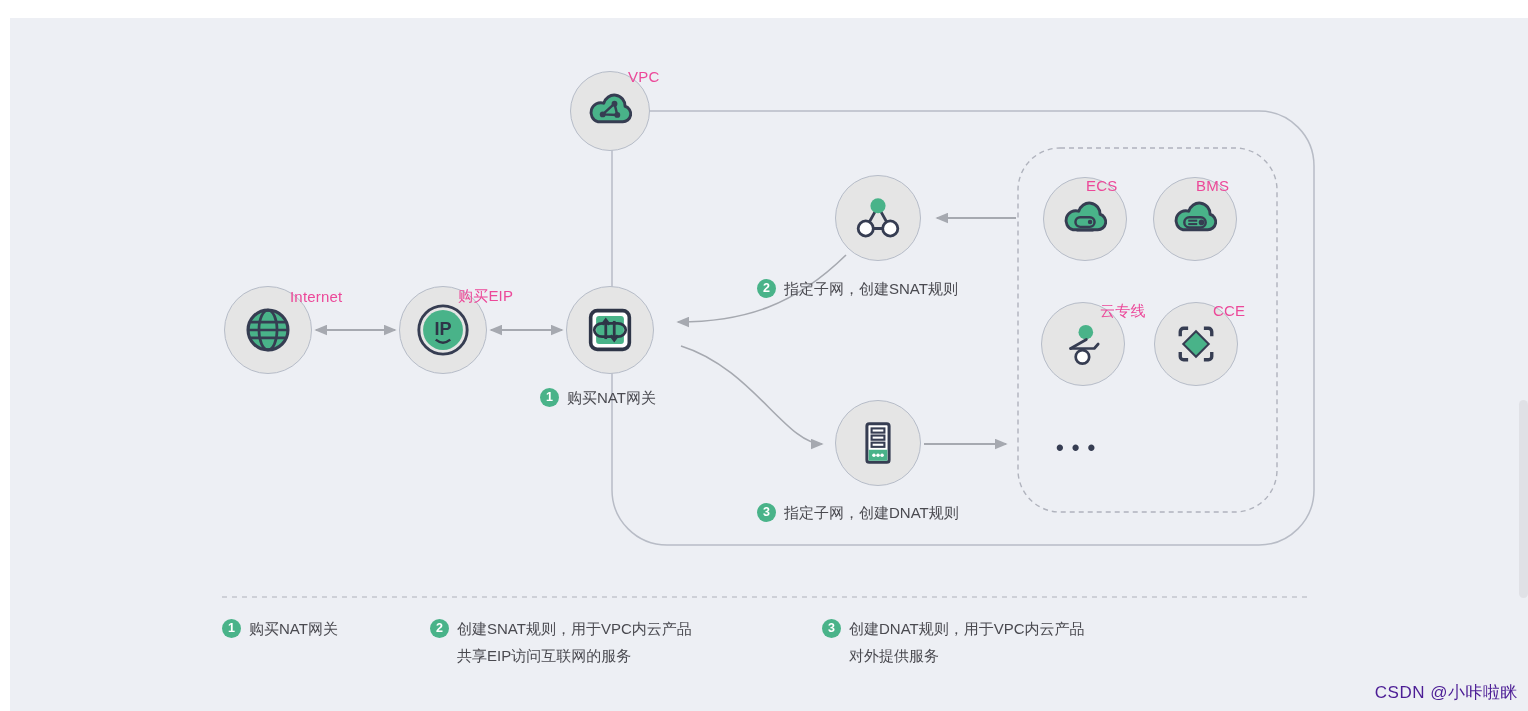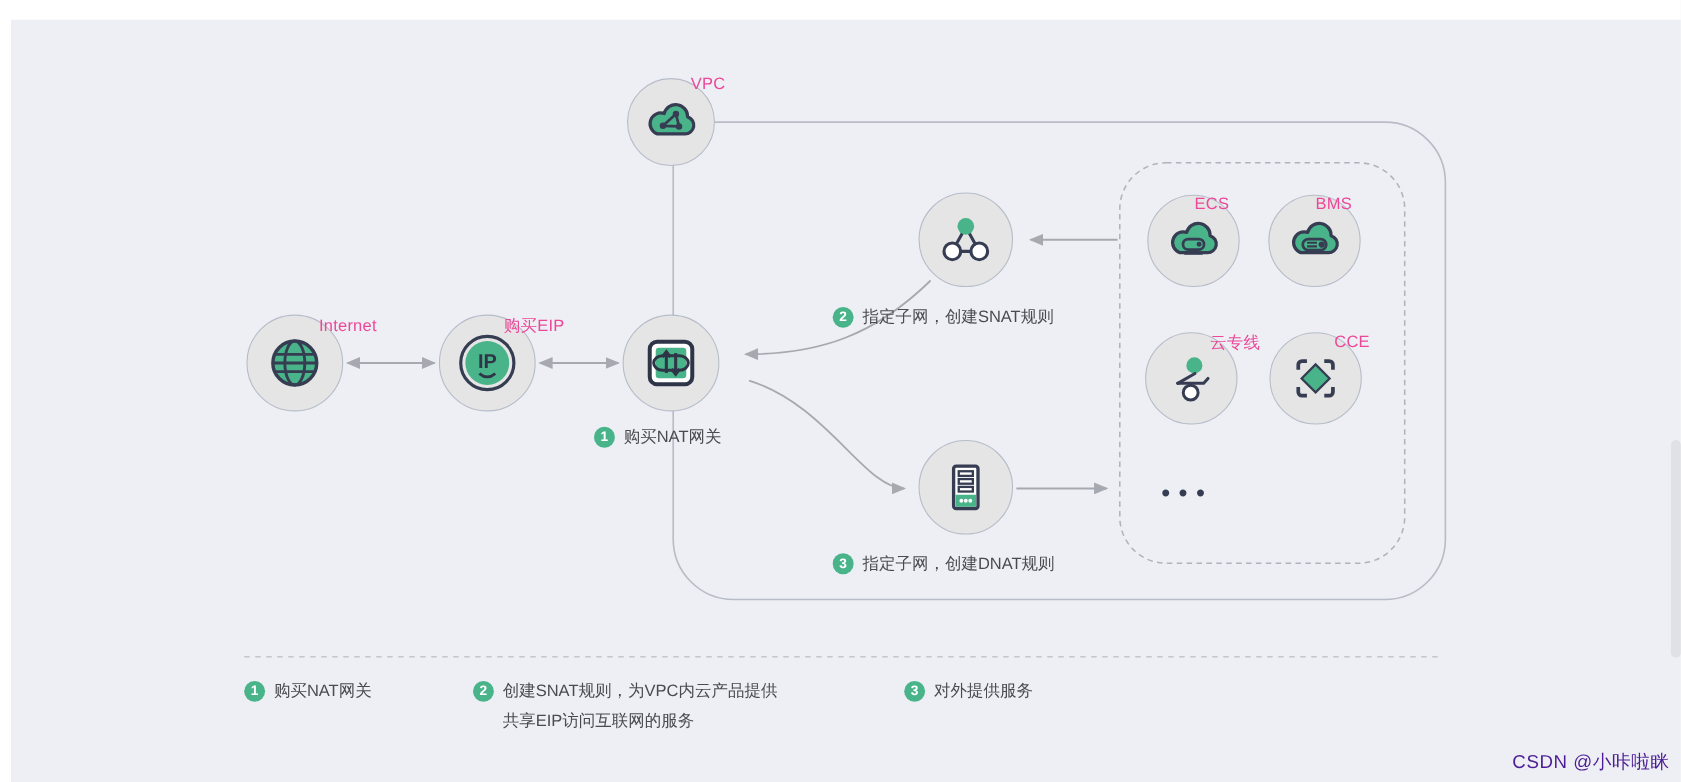--- a/index.html
+++ b/index.html
@@ -207,26 +207,27 @@
 
 <div class="legend-item" style="left:222px;top:619px;">
   <span class="badge">1</span>
   <div class="legend-lines">
     <div>购买NAT网关</div>
   </div>
 </div>
 <div class="legend-item" style="left:430px;top:619px;">
   <span class="badge">2</span>
   <div class="legend-lines">
-    <div>创建SNAT规则，为VPC内云产品提供</div>
+    <div>创建SNAT规则，用于VPC内云产品</div>
     <div>共享EIP访问互联网的服务</div>
   </div>
 </div>
 <div class="legend-item" style="left:822px;top:619px;">
   <span class="badge">3</span>
   <div class="legend-lines">
+    <div>创建DNAT规则，用于VPC内云产品</div>
     <div>对外提供服务</div>
   </div>
 </div>
 
 <div class="watermark">CSDN @小咔啦眯</div>
 
 <div class="scroll-thumb"></div>
 
 </body></html>

